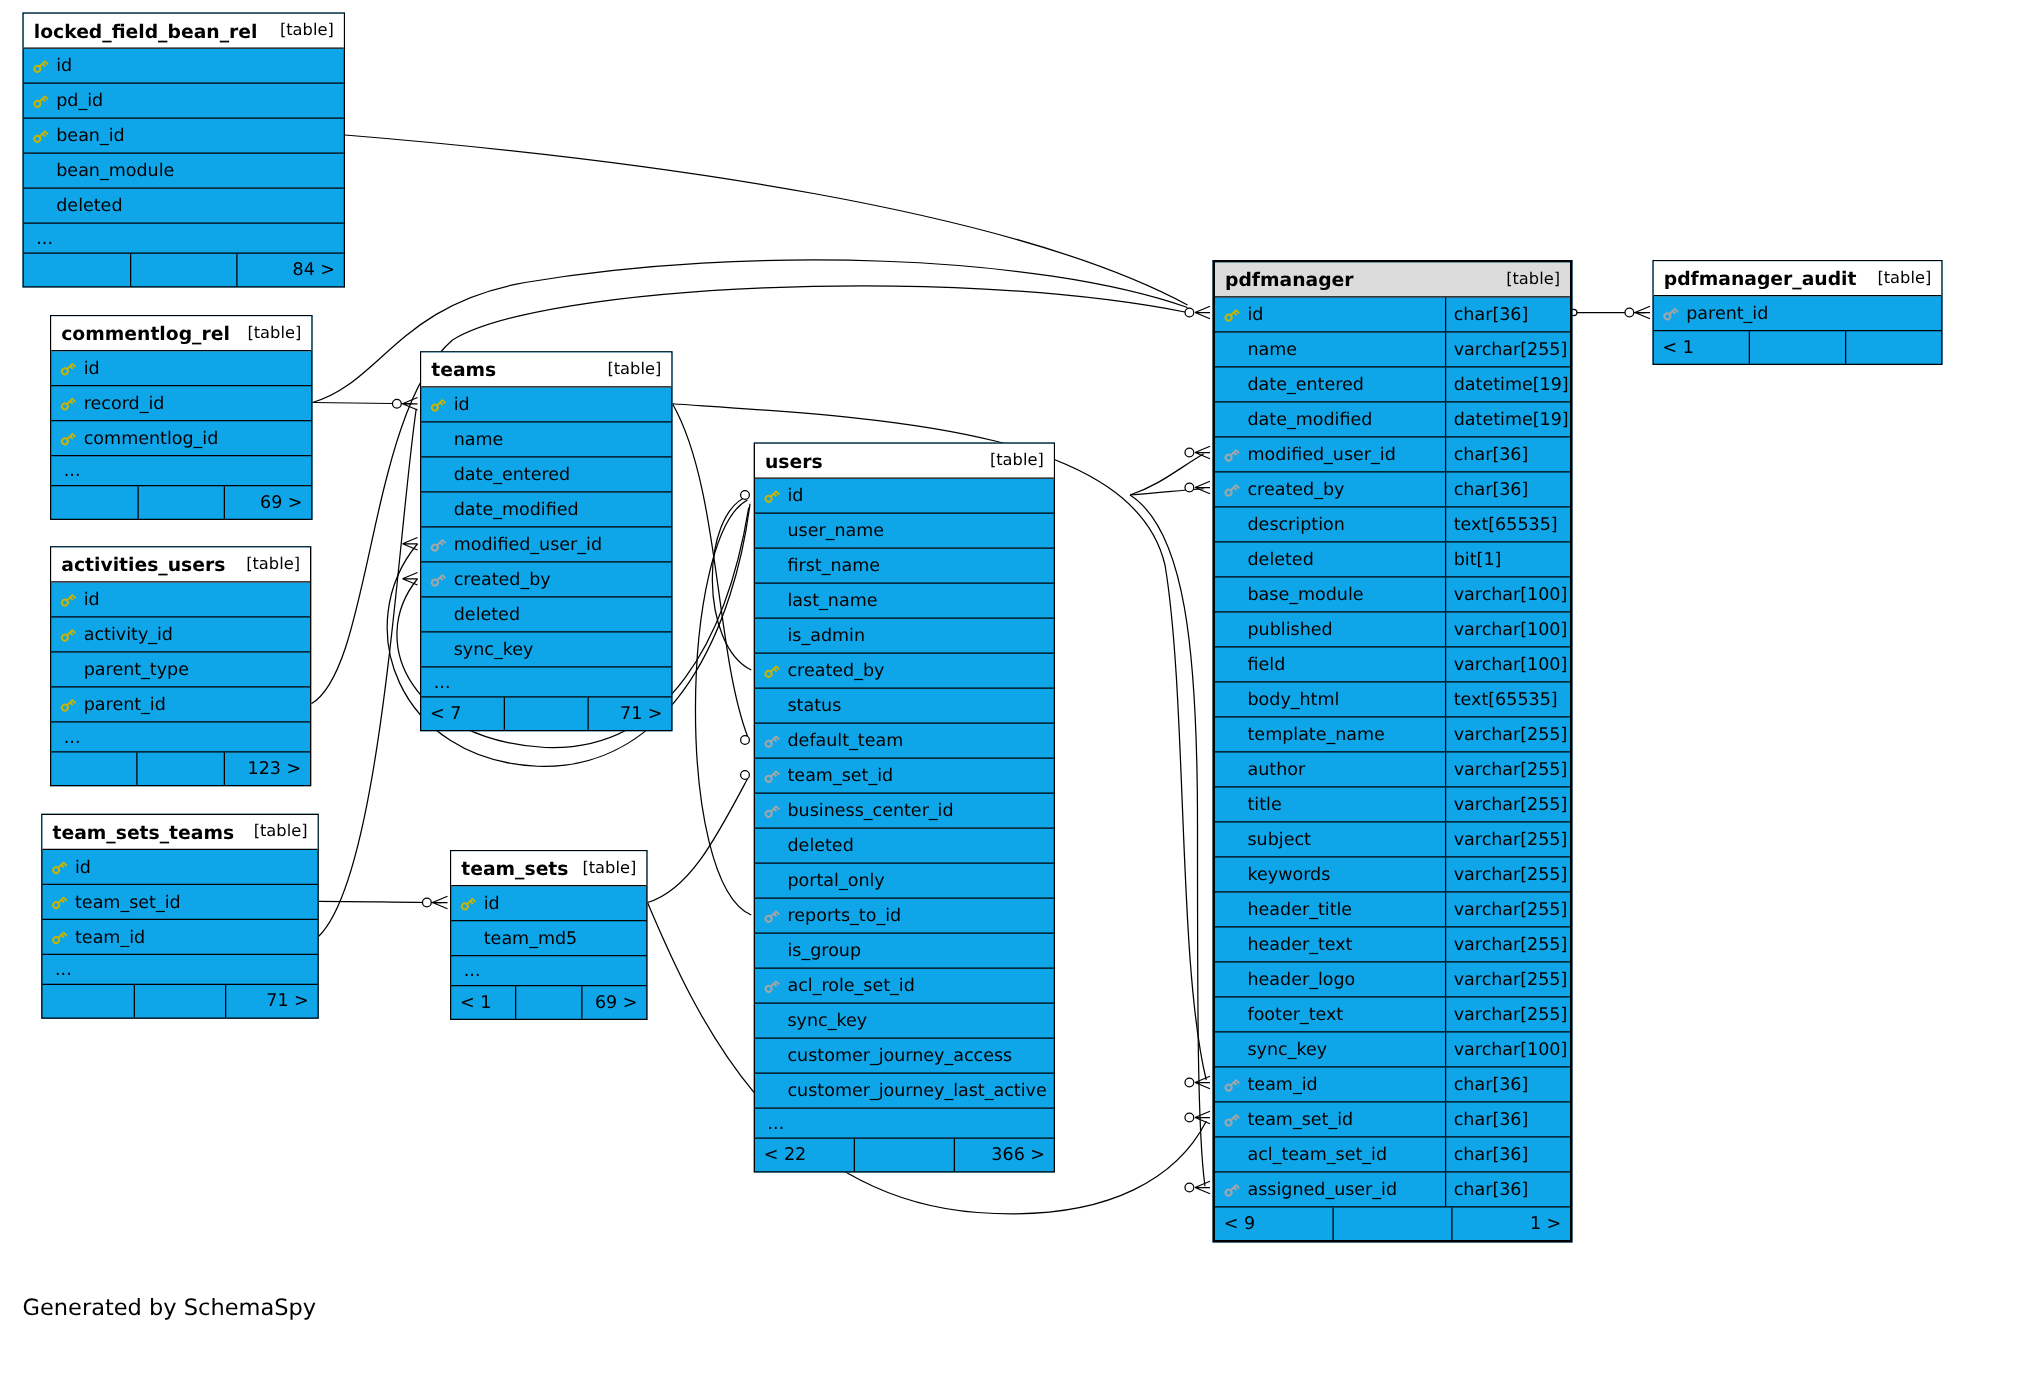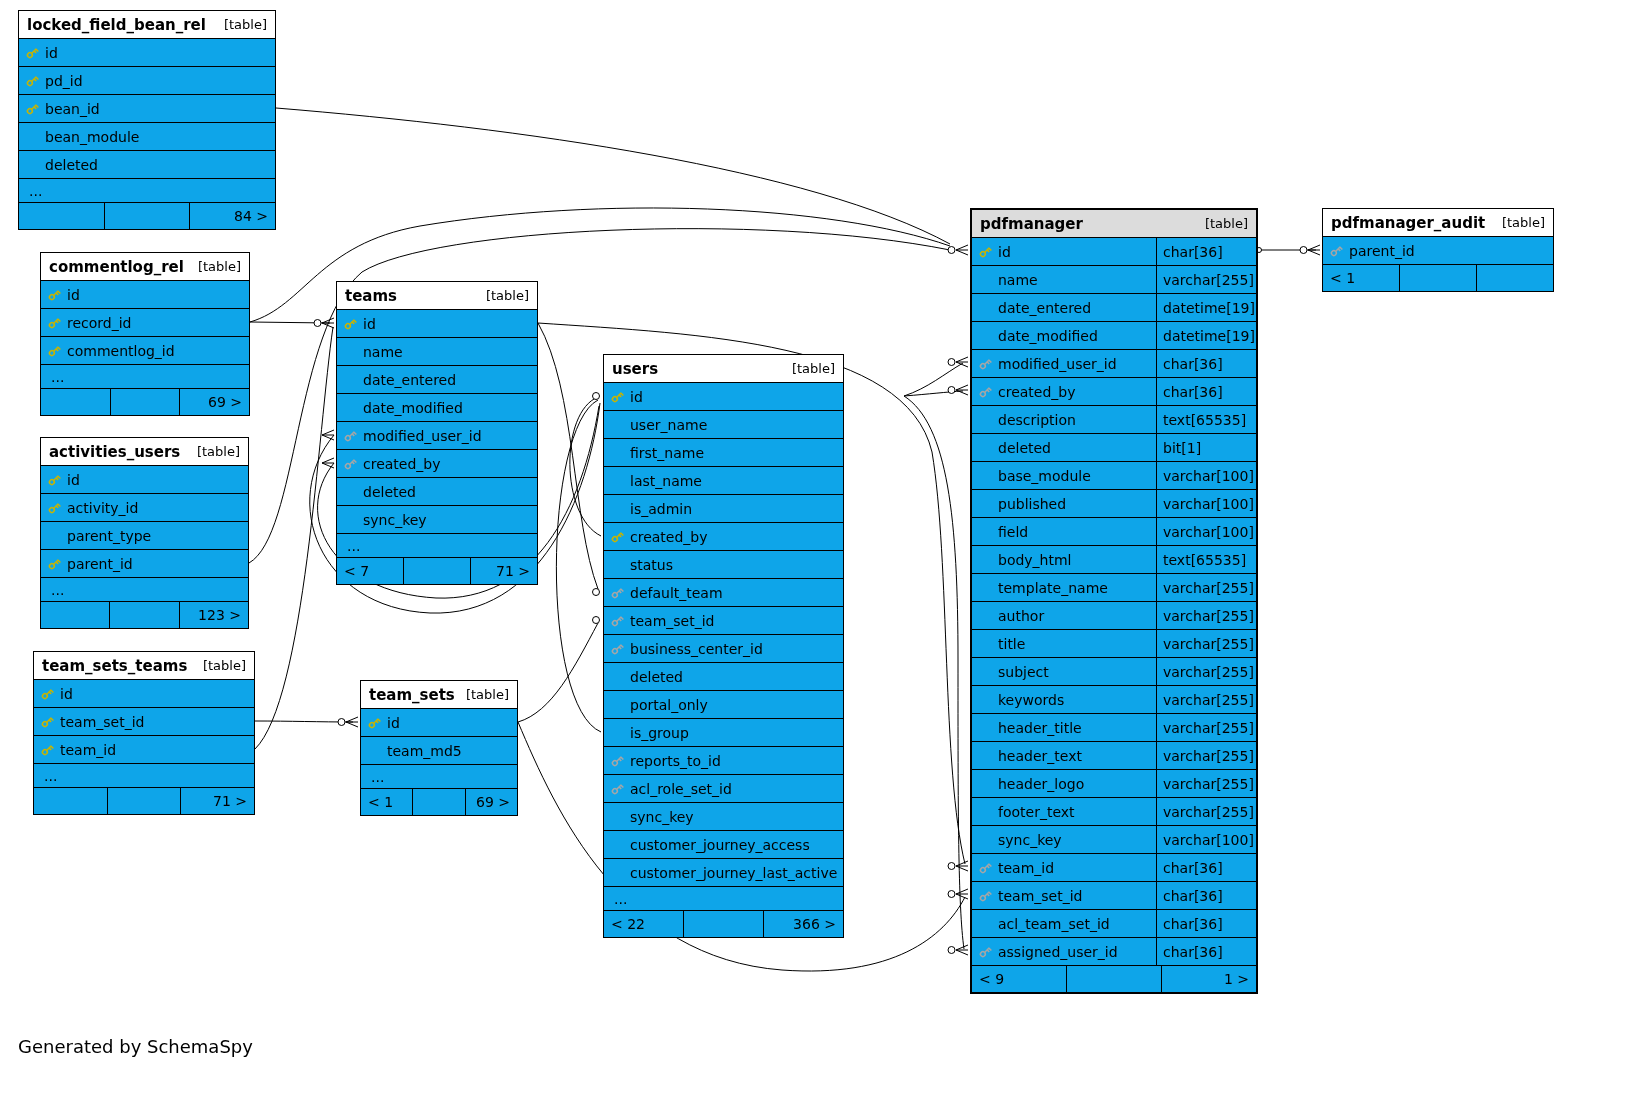--- a/index.html
+++ b/index.html
@@ -480,33 +480,33 @@
         </div>
         <div class="tn-row">
           <span class="key-cell"></span>
           <span class="col-name">deleted</span>
         </div>
         <div class="tn-row">
           <span class="key-cell"></span>
           <span class="col-name">portal_only</span>
         </div>
         <div class="tn-row">
+          <span class="key-cell">
+            <svg width="14" height="14" viewBox="0 0 14 14">
+              <circle cx="4" cy="7" r="2.4" fill="none" stroke="#a6a6a6" stroke-width="1.5"></circle>
+              <line x1="6.4" y1="7" x2="13" y2="7" stroke="#a6a6a6" stroke-width="1.5"></line>
+              <line x1="10" y1="7" x2="10" y2="10" stroke="#a6a6a6" stroke-width="1.5"></line>
+              <line x1="12.5" y1="7" x2="12.5" y2="10.5" stroke="#a6a6a6" stroke-width="1.5"></line>
+            </svg>
+          </span>
+          <span class="col-name">reports_to_id</span>
+        </div>
+        <div class="tn-row">
           <span class="key-cell"></span>
           <span class="col-name">is_group</span>
-        </div>
-        <div class="tn-row">
-          <span class="key-cell">
-            <svg width="14" height="14" viewBox="0 0 14 14">
-              <circle cx="4" cy="7" r="2.4" fill="none" stroke="#a6a6a6" stroke-width="1.5"></circle>
-              <line x1="6.4" y1="7" x2="13" y2="7" stroke="#a6a6a6" stroke-width="1.5"></line>
-              <line x1="10" y1="7" x2="10" y2="10" stroke="#a6a6a6" stroke-width="1.5"></line>
-              <line x1="12.5" y1="7" x2="12.5" y2="10.5" stroke="#a6a6a6" stroke-width="1.5"></line>
-            </svg>
-          </span>
-          <span class="col-name">reports_to_id</span>
         </div>
         <div class="tn-row">
           <span class="key-cell">
             <svg width="14" height="14" viewBox="0 0 14 14">
               <circle cx="4" cy="7" r="2.4" fill="none" stroke="#a6a6a6" stroke-width="1.5"></circle>
               <line x1="6.4" y1="7" x2="13" y2="7" stroke="#a6a6a6" stroke-width="1.5"></line>
               <line x1="10" y1="7" x2="10" y2="10" stroke="#a6a6a6" stroke-width="1.5"></line>
               <line x1="12.5" y1="7" x2="12.5" y2="10.5" stroke="#a6a6a6" stroke-width="1.5"></line>
             </svg>
           </span>

